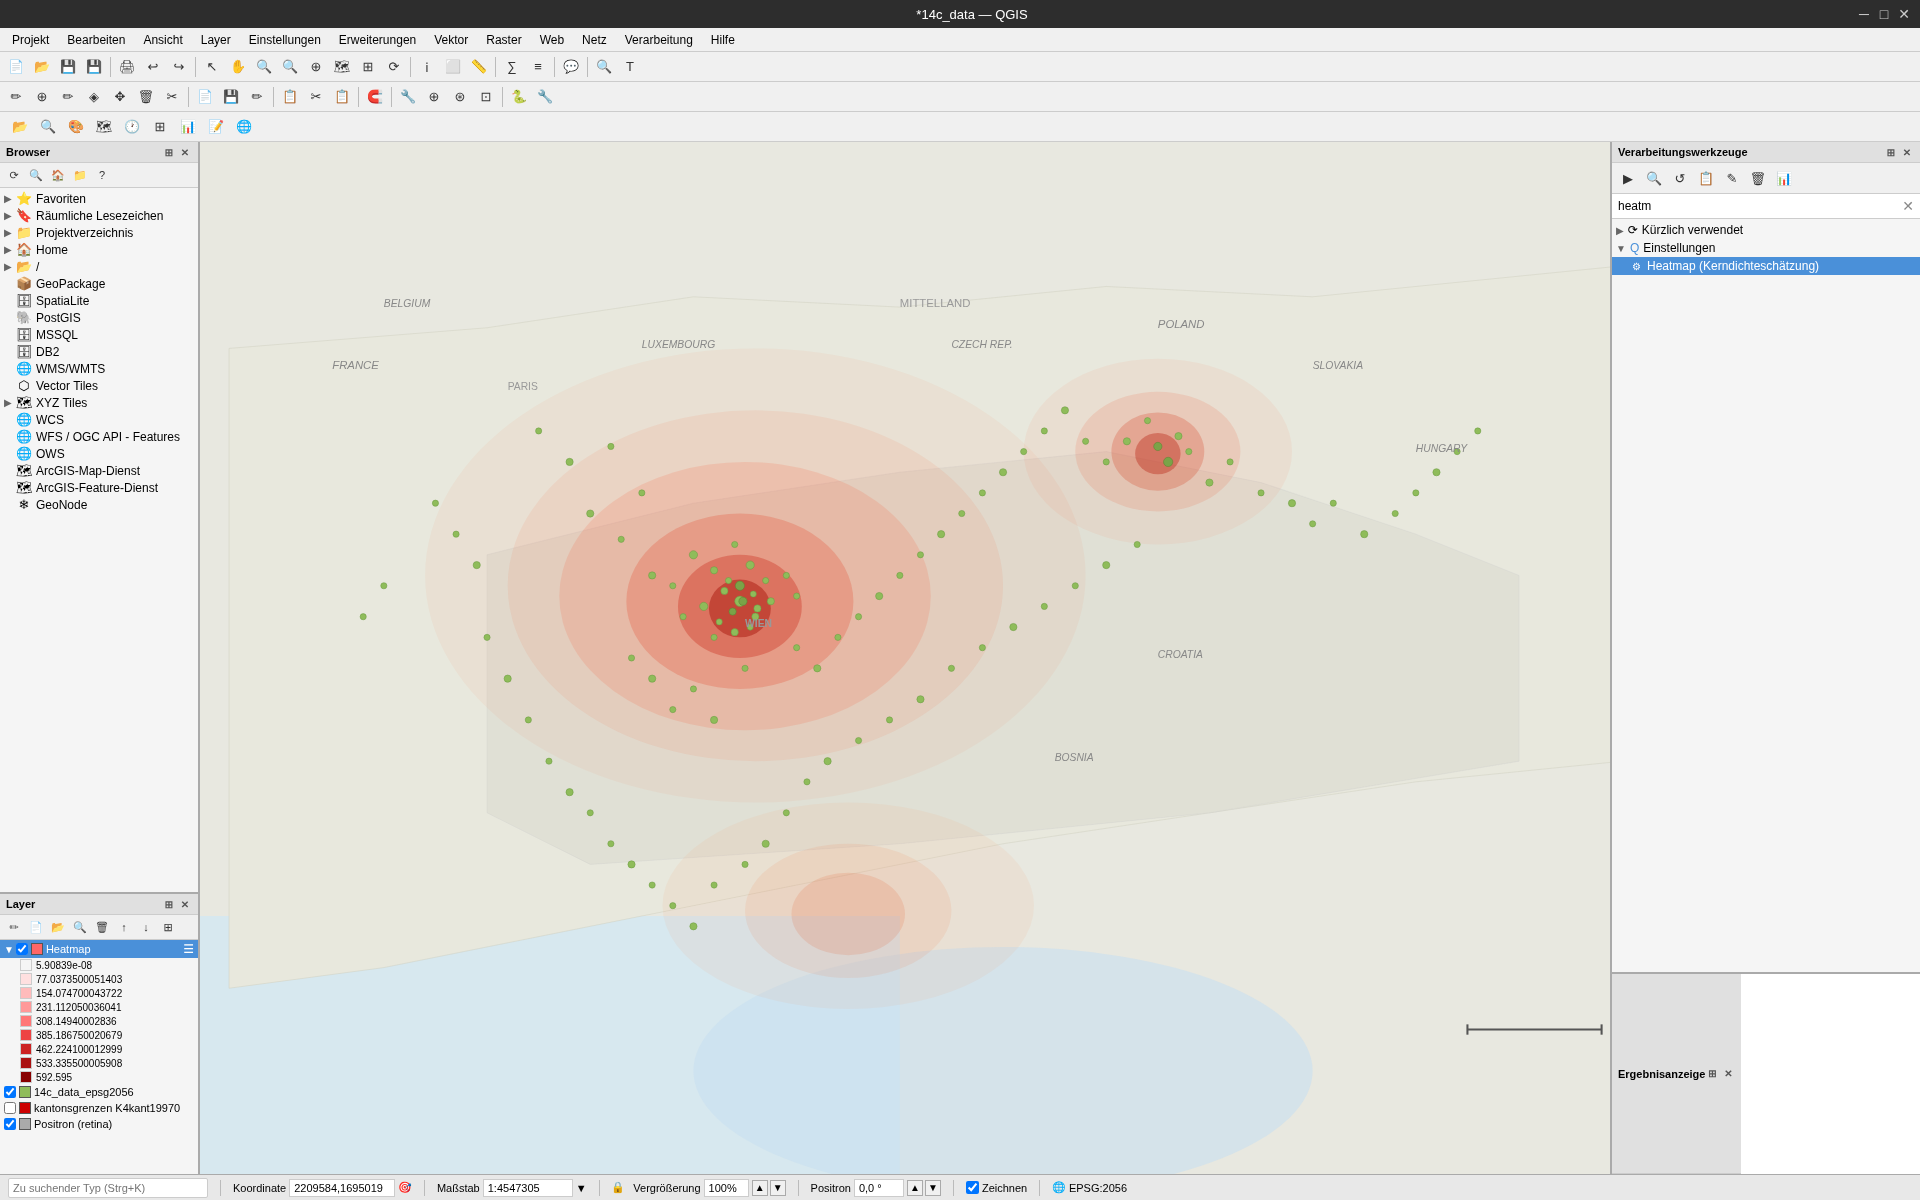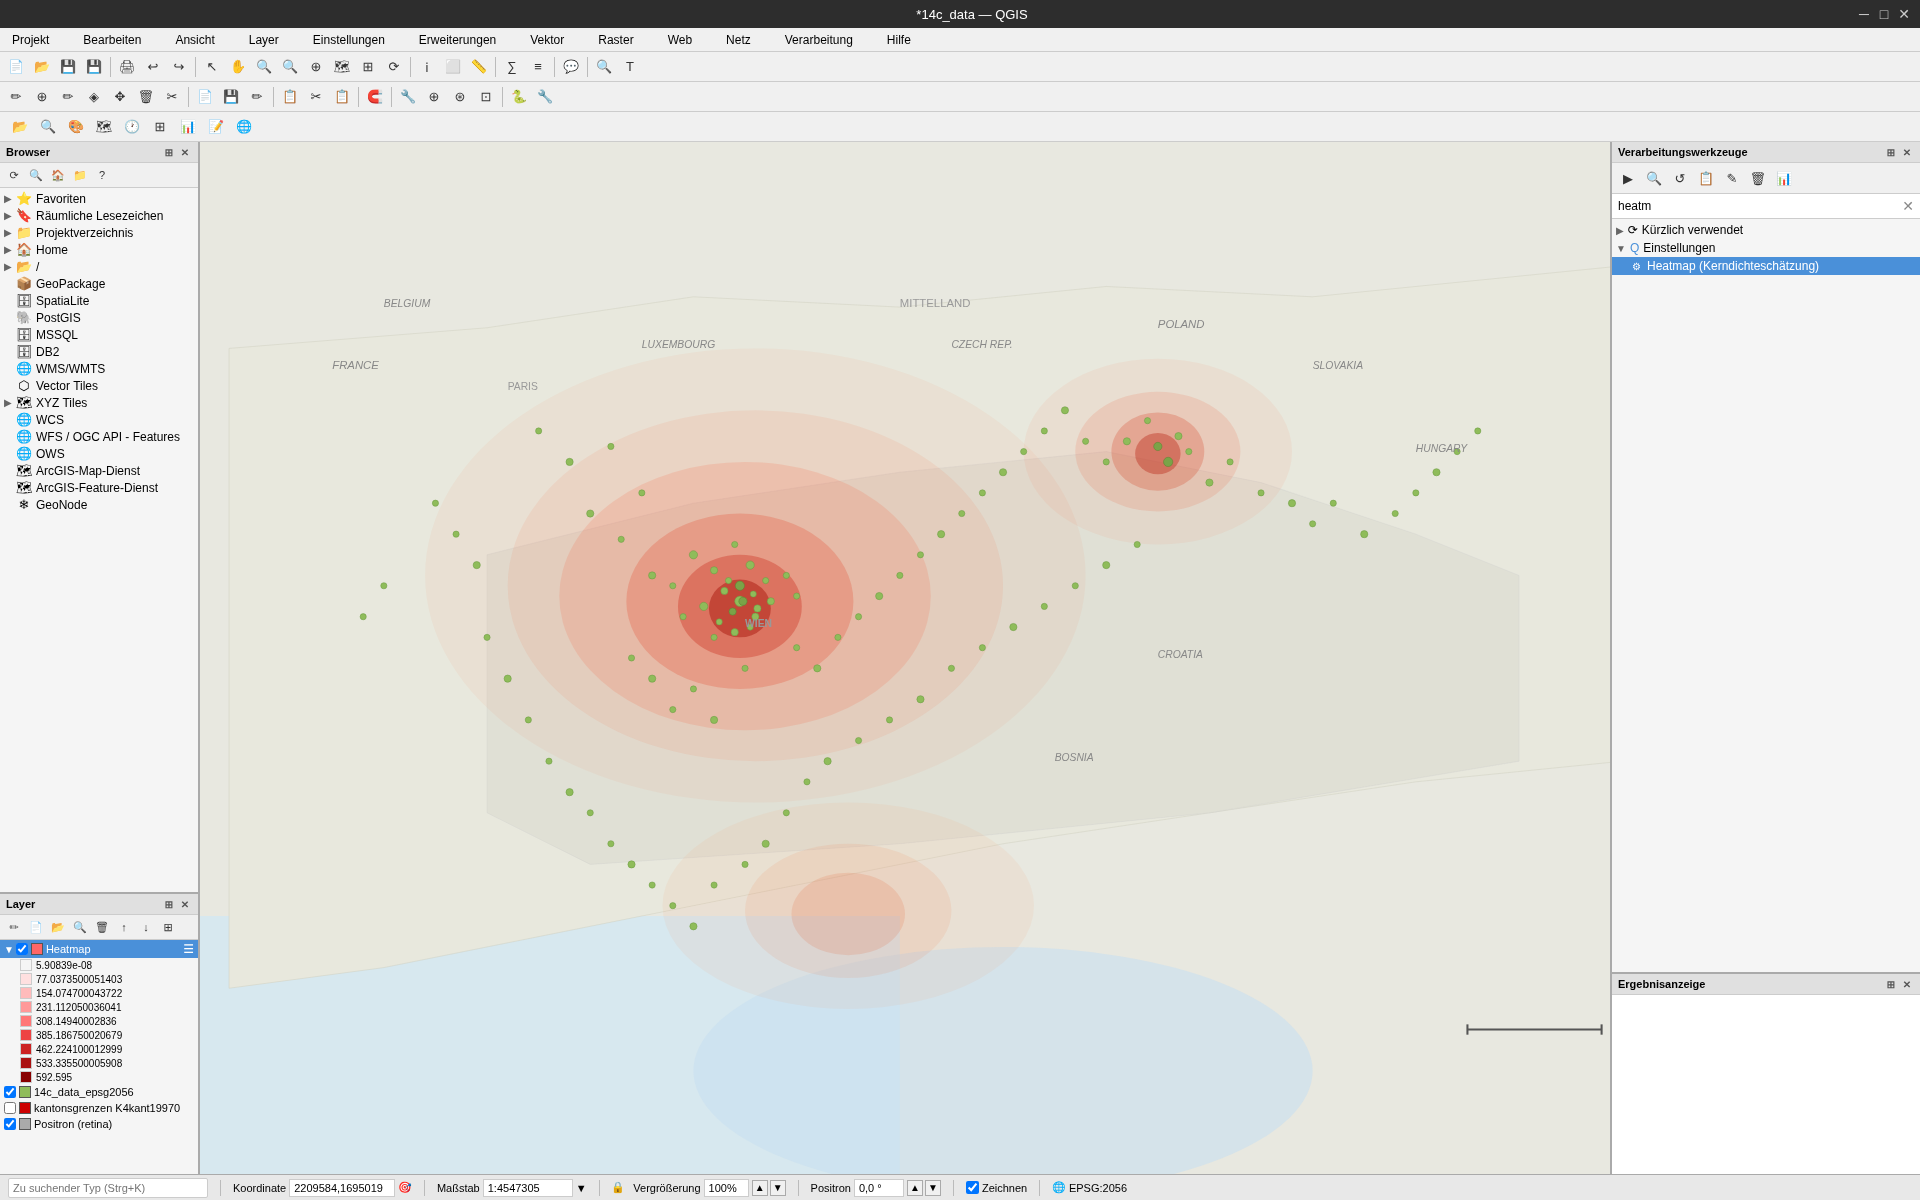--- a/index.html
+++ b/index.html
@@ -21,21 +21,21 @@
     .titlebar-btn { width: 16px; height: 16px; display: flex; align-items: center; justify-content: center; cursor: pointer; color: #ccc; font-size: 14px; }
 
     
     #menubar {
       background: #f0f0f0;
       height: 24px;
       display: flex;
       align-items: center;
       padding: 0 4px;
       border-bottom: 1px solid #ccc;
-      gap: 18px;
+      gap: 2px;
     }
     .menu-item {
       padding: 2px 8px;
       cursor: pointer;
       font-size: 12px;
       border-radius: 2px;
     }
 
     
     .toolbar {
@@ -163,21 +163,20 @@
       flex: 1;
       display: flex;
       flex-direction: column;
       border-bottom: 2px solid #aaa;
       min-height: 0;
     }
 
     #results-panel {
       height: 200px;
       display: flex;
-      flex-direction: column;
     }
 
     
     .search-box {
       display: flex; align-items: center;
       padding: 4px 6px;
       border-bottom: 1px solid #ccc;
       background: #fff;
     }
     .search-input {

